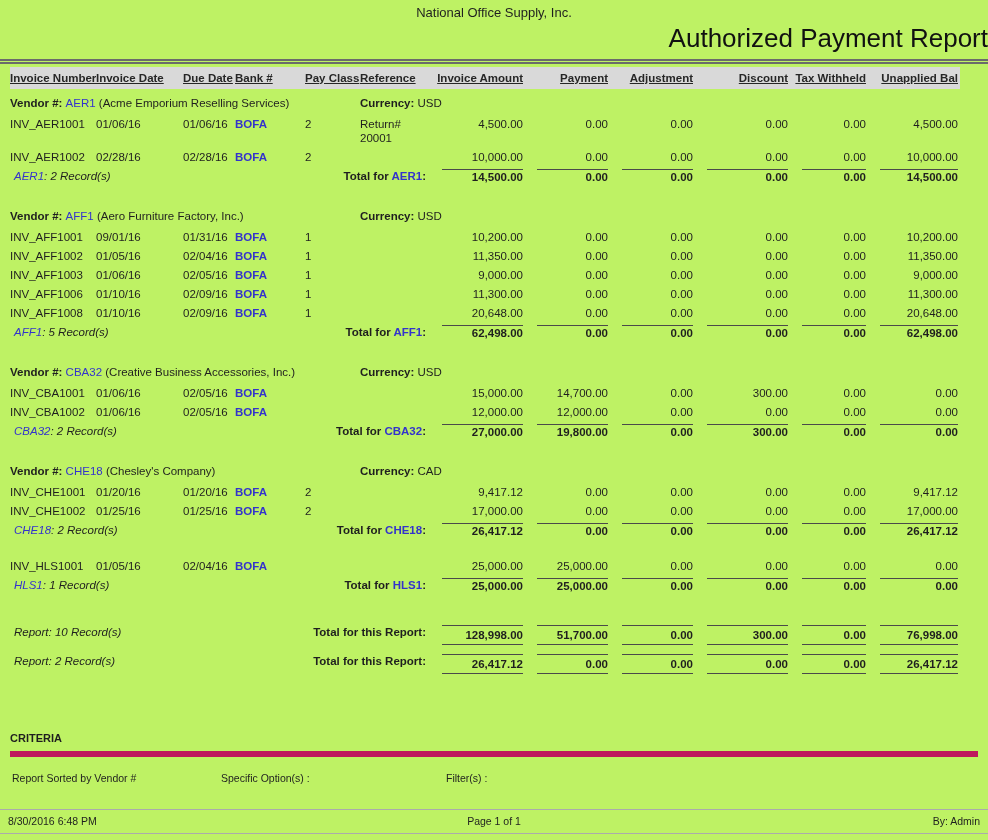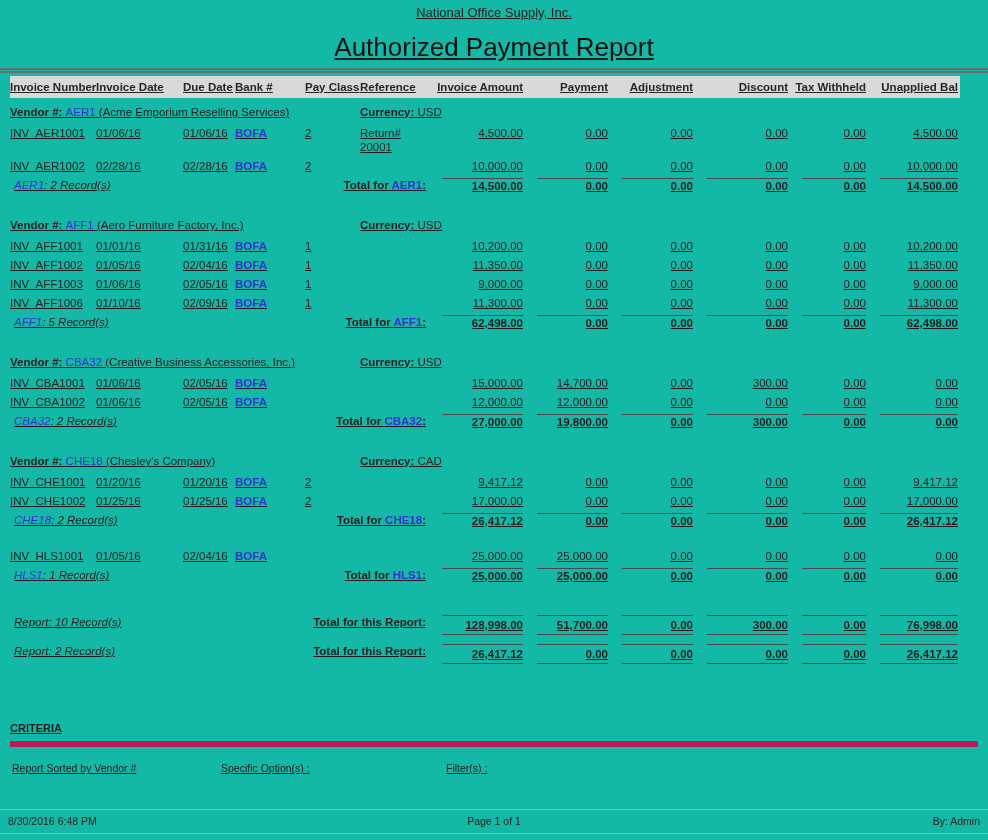--- a/index.html
+++ b/index.html
@@ -1,22 +1,22 @@
 <!DOCTYPE html>
 <html style="--blue: #3333cc; --band: #d9d9d9;"><head>
 <meta charset="utf-8">
 <style>
   :root { --blue:#3333cc; --band:#d9d9d9; --ink:#1f1f1f; --line:#4a4a4a; }
   * { box-sizing:border-box; }
   body { margin:0; background:#fff; color:var(--ink); font-family:"Liberation Sans",sans-serif; }
-  .page { position:relative; width:988px; height:840px; background:#14b8a6; overflow:hidden;text-decoration:underline; }
+  .page { position:relative; width:988px; height:840px; background:#bef264; overflow:hidden; }
 
   .titles { text-align:center; padding-top:5px; }
   .company { font-size:13px; line-height:16px; }
-  .report-title { font-size:26px; line-height:32px; font-weight:400; color:#111; margin-top:10px; }
+  .report-title { font-size:26px; line-height:32px; font-weight:400; color:#111; margin-top:1px;text-align:right; }
 
   .rule-double { margin-top:5px; height:5px; border-top:2px solid #6b6b6b; border-bottom:2px solid #6b6b6b; }
 
   .table-wrap { padding:0 10px; margin-top:3px; }
   table { border-collapse:collapse; table-layout:fixed; width:950px; font-size:11.5px; line-height:14px; }
   thead tr { background:var(--band); }
   th { font-weight:bold; text-decoration:underline; text-align:left; padding:4px 0 4px; color:#262626; white-space:nowrap; overflow:hidden; }
   th.num { text-align:right; padding-right:2px; }
   td { vertical-align:top; padding:3px 0 2px; white-space:nowrap; overflow:visible; }
   td.num { text-align:right; padding-right:2px; }
@@ -147,21 +147,21 @@
           </tr>
           <tr>
             <td colspan="12" style="height: 16px;"></td>
           </tr>
           <tr class="vendor-row">
             <td colspan="5"><span class="b">Vendor #: </span><span class="blue">AFF1</span><span> (Aero Furniture Factory, Inc.)</span></td>
             <td colspan="7"><span class="b">Currency: </span><span>USD</span></td>
           </tr>
           <tr class="data-row">
             <td>INV_AFF1001</td>
-            <td>01/01/16</td>
+            <td>09/01/16</td>
             <td>01/31/16</td>
             <td><span class="blue b">BOFA</span></td>
             <td>1</td>
             <td></td>
             <td class="num">10,200.00</td>
             <td class="num">0.00</td>
             <td class="num">0.00</td>
             <td class="num">0.00</td>
             <td class="num">0.00</td>
             <td class="num">10,200.00</td>
@@ -200,20 +200,34 @@
             <td>02/09/16</td>
             <td><span class="blue b">BOFA</span></td>
             <td>1</td>
             <td></td>
             <td class="num">11,300.00</td>
             <td class="num">0.00</td>
             <td class="num">0.00</td>
             <td class="num">0.00</td>
             <td class="num">0.00</td>
             <td class="num">11,300.00</td>
+          </tr>
+          <tr class="data-row">
+            <td>INV_AFF1008</td>
+            <td>01/10/16</td>
+            <td>02/09/16</td>
+            <td><span class="blue b">BOFA</span></td>
+            <td>1</td>
+            <td></td>
+            <td class="num">20,648.00</td>
+            <td class="num">0.00</td>
+            <td class="num">0.00</td>
+            <td class="num">0.00</td>
+            <td class="num">0.00</td>
+            <td class="num">20,648.00</td>
           </tr>
           <tr class="total-row">
             <td class="rec" colspan="3" style="font-weight: normal;"><span class="blue it">AFF1</span><span class="it">: 5 Record(s)</span></td>
             <td class="tlabel" colspan="3"><span class="b">Total for </span><span class="blue b">AFF1</span><span class="b">:</span></td>
             <td class="num">
               <div class="seg">62,498.00</div>
             </td>
             <td class="num">
               <div class="seg">0.00</div>
             </td>

